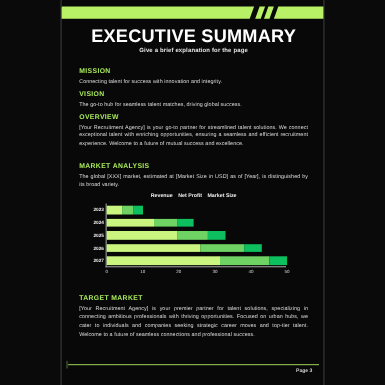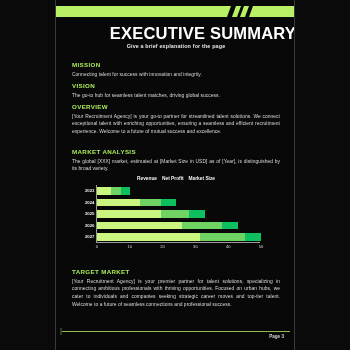--- a/index.html
+++ b/index.html
@@ -36,21 +36,21 @@
   .banner-slash1 { left: 178px; width: 5px; background: #b9f166; transform: skewX(-20deg); }
   .banner-slash2 { left: 186px; width: 5px; background: #b9f166; transform: skewX(-20deg); }
   .banner-tail {
     left: 195px; width: 50px;
     background: #b9f166;
     transform: skewX(-20deg);
   }
   
   #title {
     position: absolute; top: 24px; left: 0; width: 240px;
-    text-align: right;
+    text-align: center;
     color: #ffffff;
     font-size: 16.5px;
     font-weight: bold;
     letter-spacing: 0.2px;
   }
   #subtitle {
     position: absolute; top: 43px; left: 0; width: 240px;
     text-align: center;
     color: #e6e6e6;
     font-size: 5.4px;

